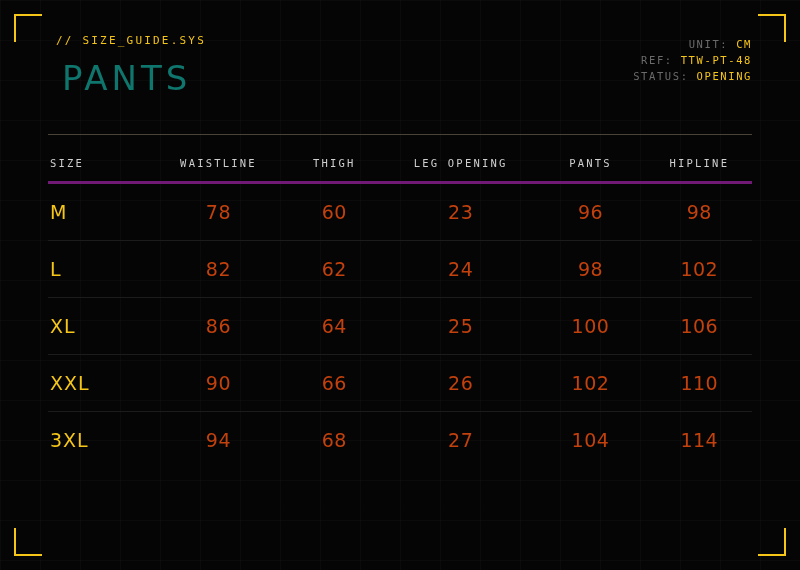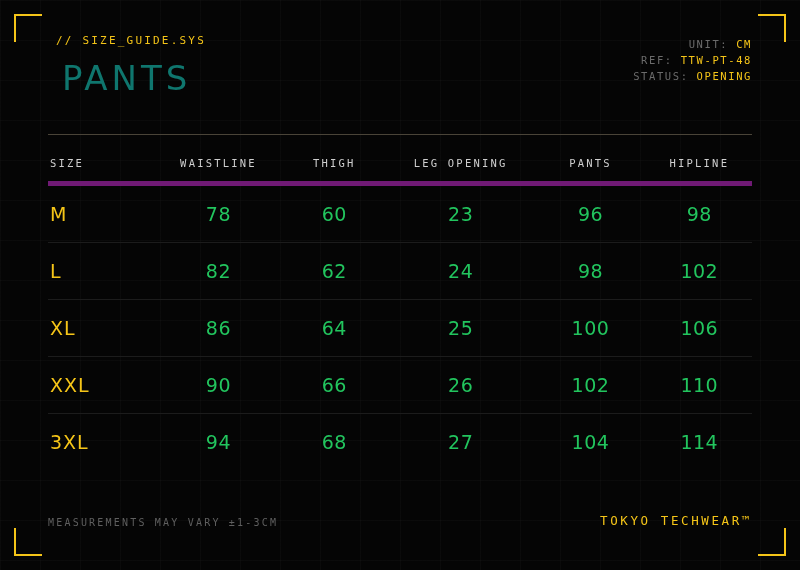--- a/index.html
+++ b/index.html
@@ -97,30 +97,30 @@
     margin-top: 14px;
     table-layout: fixed;
   }
   table.size-table th {
     text-align: center;
     color: #cfcfcf;
     font-size: 10.5px;
     letter-spacing: 2.2px;
     font-weight: normal;
     padding: 8px 0 12px 0;
-    border-bottom: 5px solid #701a75;
+    border-bottom: 3px solid #701a75;
   }
   table.size-table th.col-size {
     text-align: left;
     padding-left: 2px;
   }
   table.size-table td {
     text-align: center;
     font-size: 19px;
-    color: #22c55e;
+    color: #c2410c;
     padding: 17px 0 17px 0;
     border-bottom: 1px solid #1c1c1c;
     font-family: "DejaVu Sans", sans-serif;
     letter-spacing: 0.5px;
   }
   table.size-table td.size-cell {
     text-align: left;
     color: #f5c518;
     padding-left: 2px;
     letter-spacing: 1px;
@@ -230,19 +230,15 @@
           <td class="size-cell">3XL</td>
           <td>94</td>
           <td>68</td>
           <td>27</td>
           <td>104</td>
           <td>114</td>
         </tr>
       </tbody>
     </table>
 
-    <div class="footer">
-      <div class="footer-note">MEASUREMENTS MAY VARY ±1-3CM</div>
-      <div class="footer-brand">TOKYO TECHWEAR™</div>
-    </div>
 
   </div>
 </div>
 
 </body></html>

